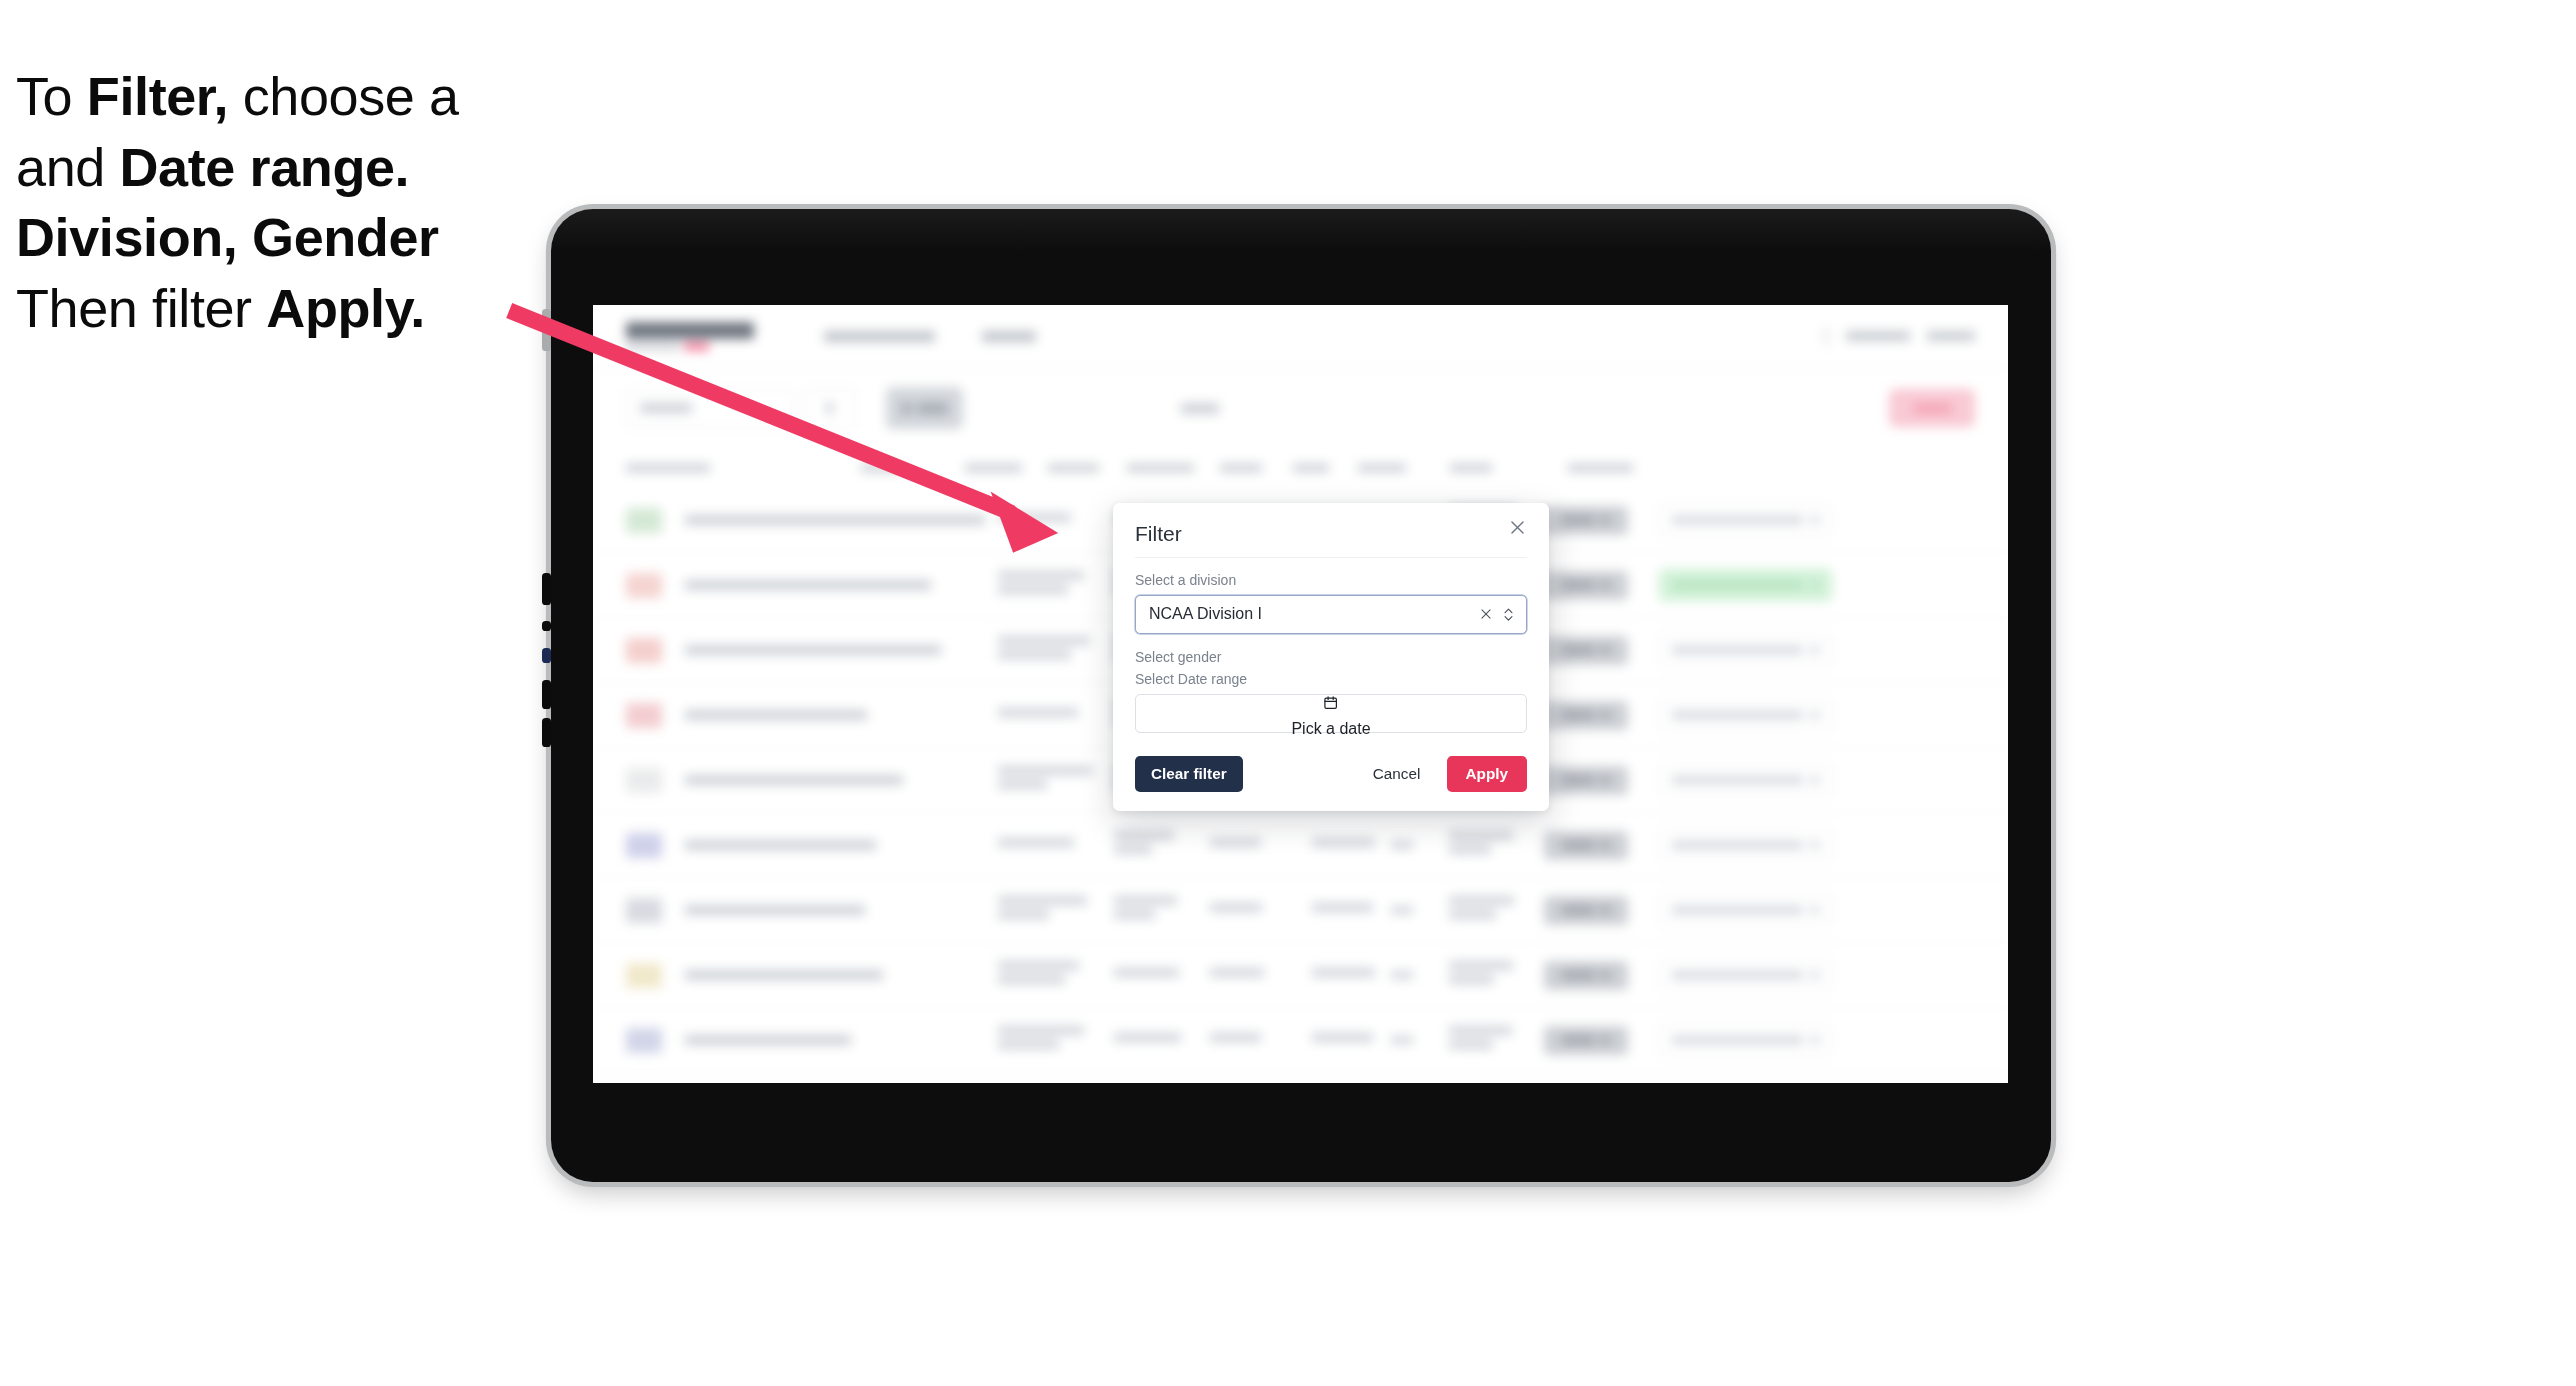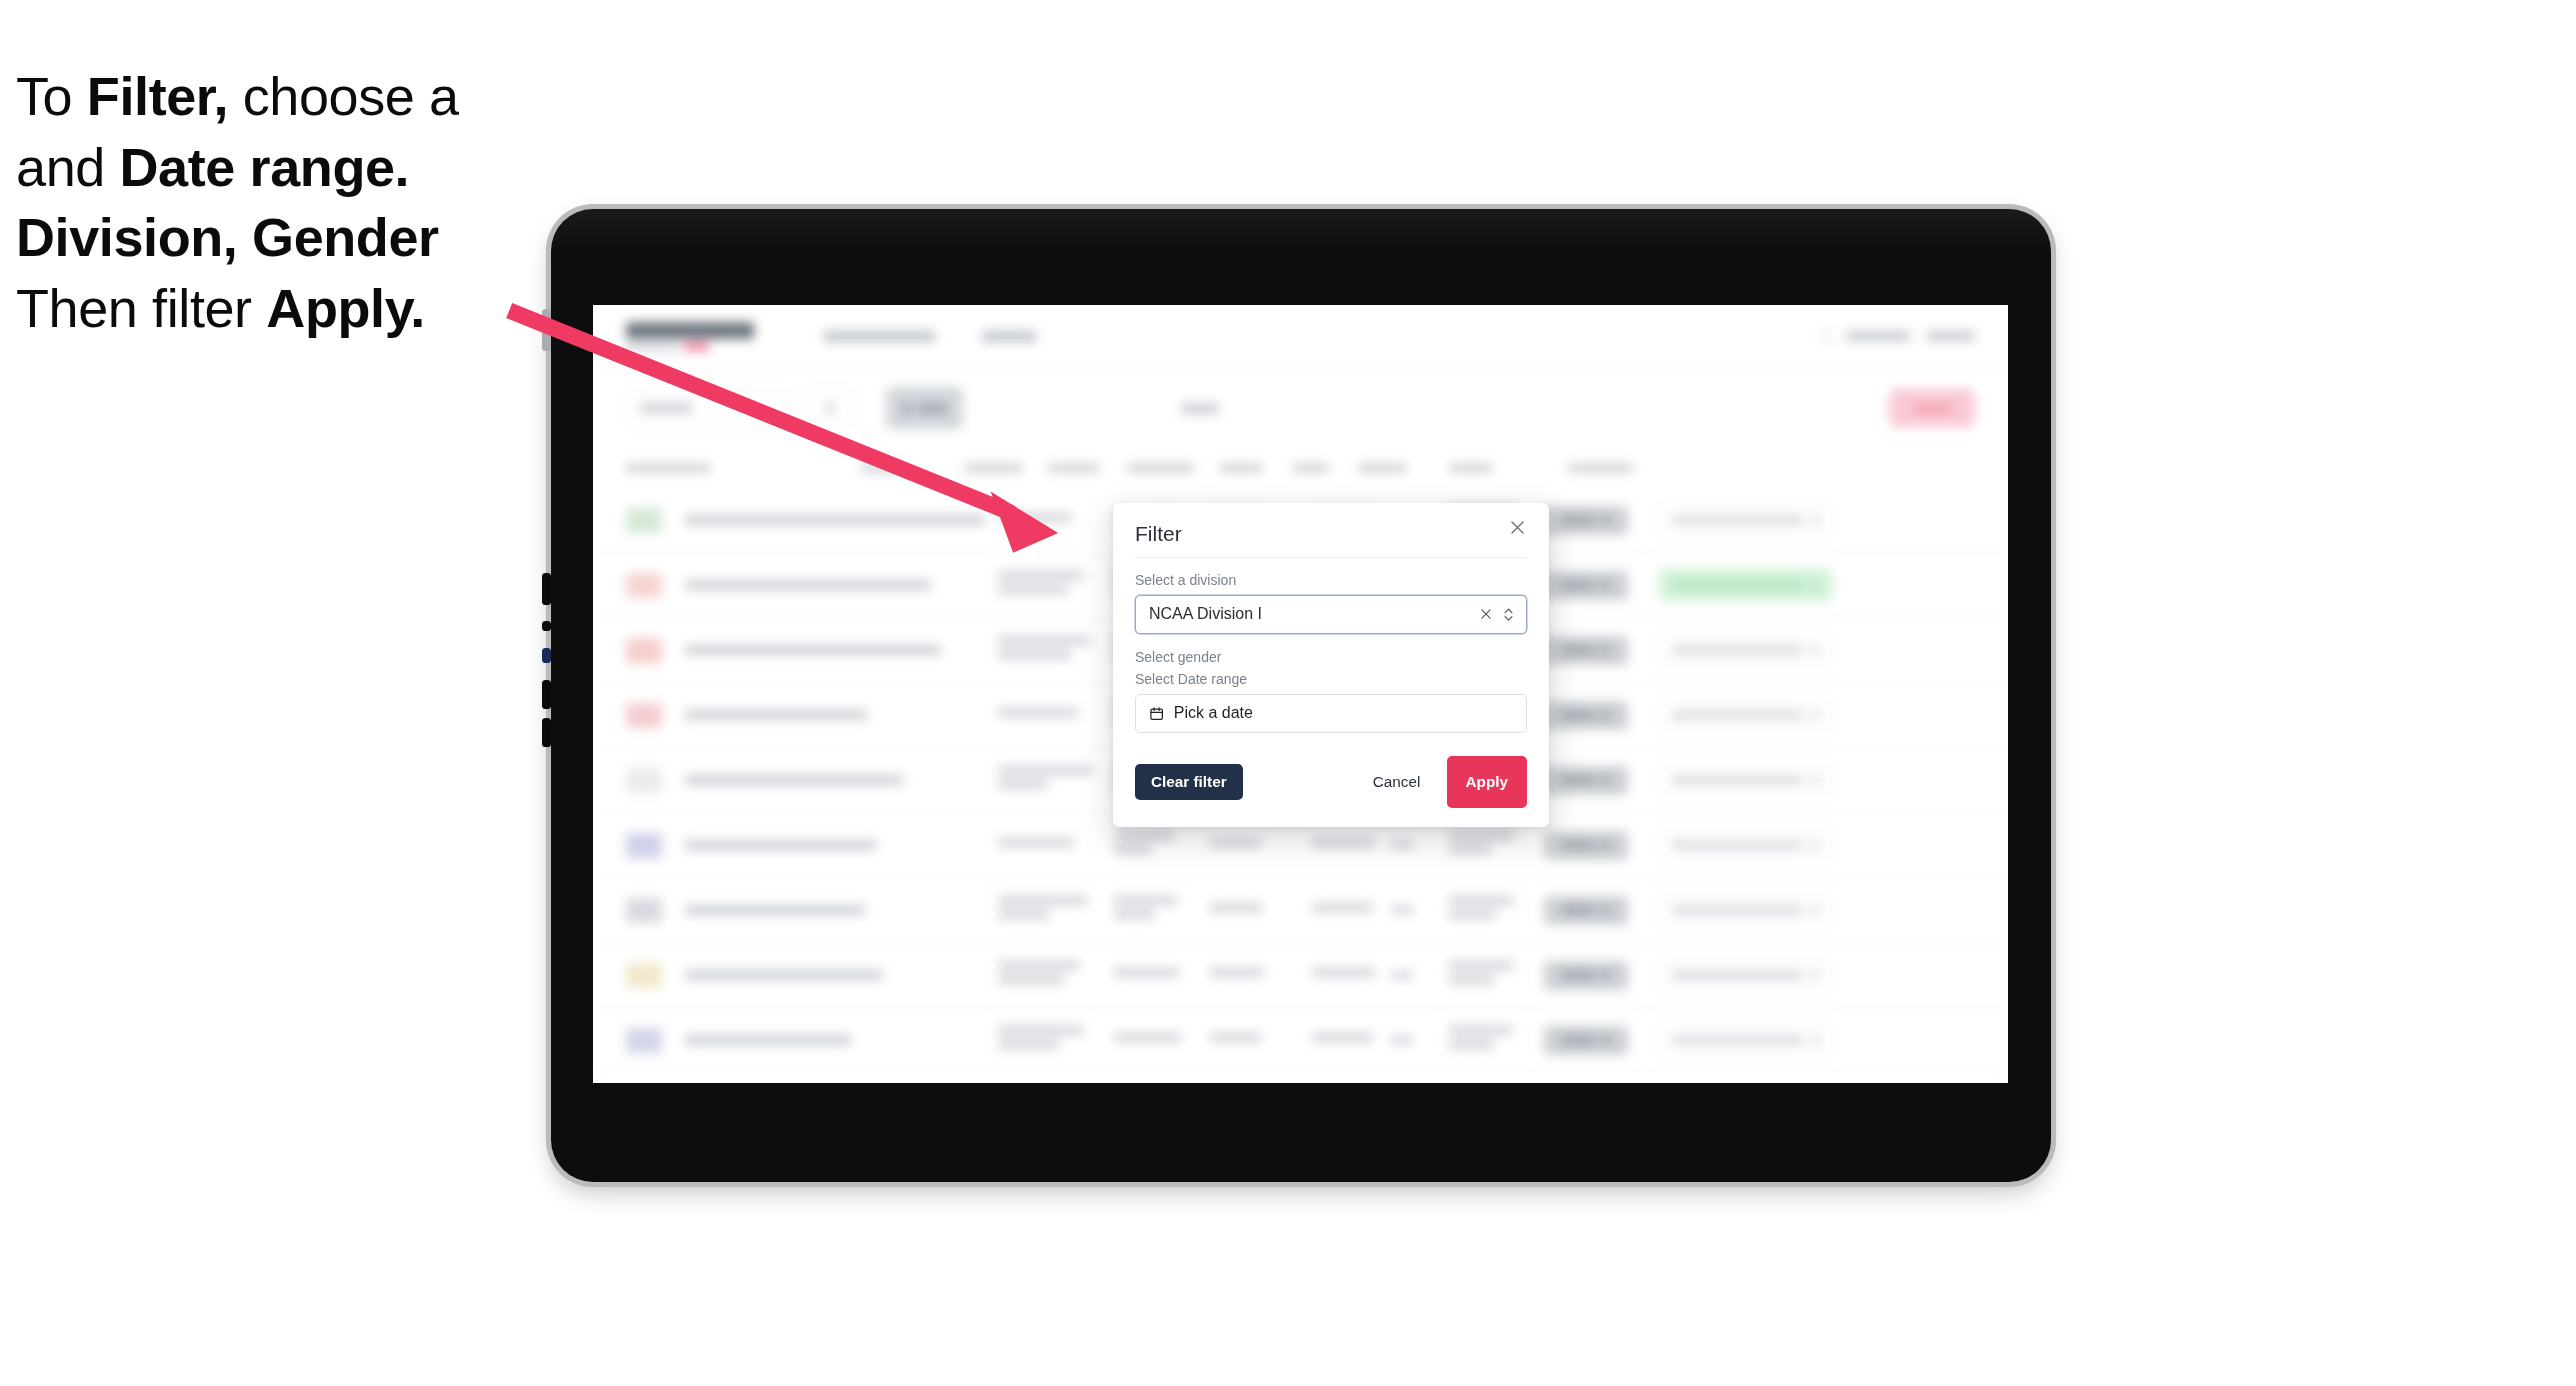--- a/index.html
+++ b/index.html
@@ -173,31 +173,32 @@
     margin-bottom:16px;
   }
   .select.focused{border-color:#97a7c9;box-shadow:0 0 0 0.7px #b9c5dd;}
   .select .val{font-size:16px;color:#272c33;flex:1;}
   .select .ic{display:flex;align-items:center;gap:10.2px;color:#4b5159;}
   .select .ic svg{display:block;cursor:pointer;}
   .datefield{
     height:39px;border:0.7px solid #dcdfe4;border-radius:5.1px;background:#fff;
     display:flex;align-items:center;gap:9.5px;padding:0 13px;box-sizing:border-box;
     margin-bottom:23px;
+    flex-direction:column;
   }
   .datefield .val{font-size:16px;color:#1d2228;}
   .datefield svg{display:block;flex:0 0 auto;}
   .modal-foot{display:flex;align-items:center;}
   .btn{
     border:none;border-radius:5.1px;cursor:pointer;font-family:inherit;
     display:flex;align-items:center;justify-content:center;
   }
   .btn-clear{height:36px;padding:0 16px;background:#22304a;color:#fff;font-size:15.3px;font-weight:700;}
   .btn-cancel{margin-left:auto;background:transparent;color:#2b3139;font-size:15.3px;height:36px;padding:0 16px;}
-  .btn-apply{margin-left:10.2px;height:52px;padding:0 19px;background:#e8365a;color:#fff;font-size:15.3px;font-weight:700;}
+  .btn-apply{margin-left:10.2px;height:36px;padding:0 19px;background:#e8365a;color:#fff;font-size:15.3px;font-weight:700;}
 
   
   .arrow{position:absolute;left:0;top:0;width:2576px;height:1386px;pointer-events:none;}
 </style>
 </head>
 <body>
 
 <div class="headline">
   <div>
     <span>To </span><b>Filter,</b><span> choose a</span>

